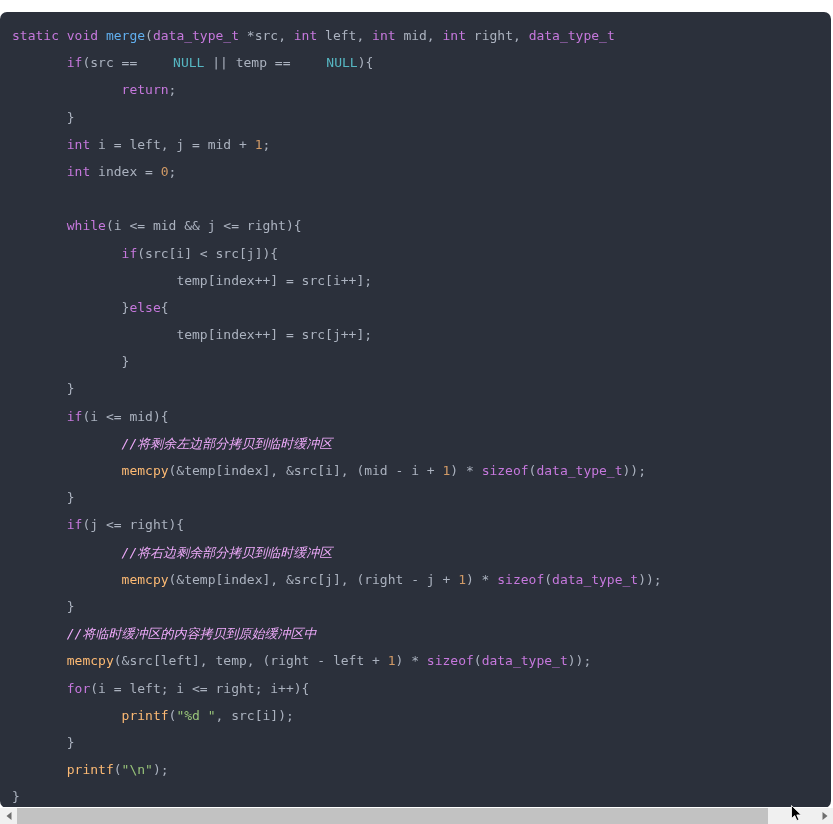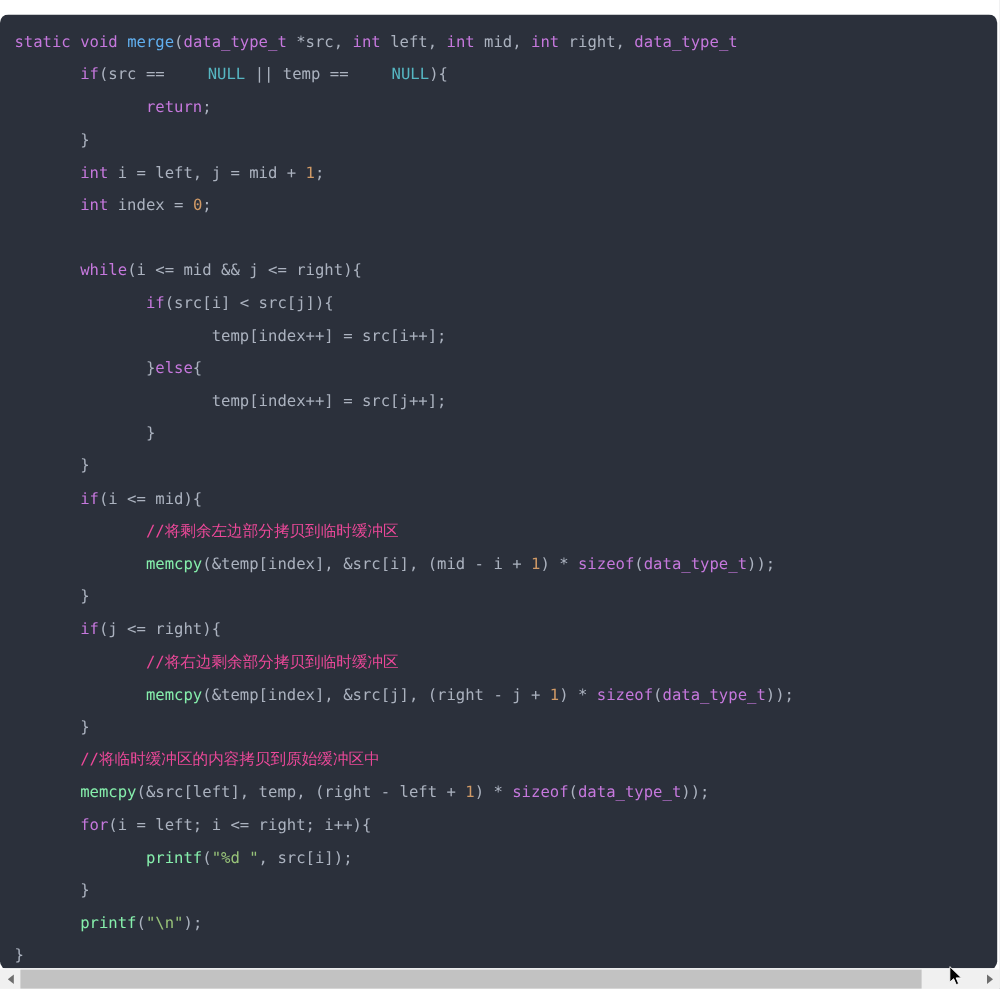--- a/index.html
+++ b/index.html
@@ -63,27 +63,27 @@
 
   pre.code .ln {
     display: block;
     padding-left: 12px;
     height: 27.2px;
   }
 
   
   .kw   { color: #c678dd; }   
   .fn   { color: #61afef; }   
-  .call { color: #86efac; text-align: right; }   
+  .call { color: #fdba74; text-align: right; }   
   .type { color: #c678dd; }   
   .cst  { color: #56b6c2; padding-left: 28px; }   
   .num  { color: #d19a66; }   
   .str  { color: #98c379; }   
   .pun  { color: #abb2bf; }
-  .cmt  { color: #ec4899; }
+  .cmt  { color: #f0abfc; font-style: italic; }
 
   
   .hscroll {
     position: absolute;
     left: 0;
     bottom: 0;
     width: 833px;
     height: 17px;
     background: #f0f0f0;
     border-top: 1px solid #ffffff;

